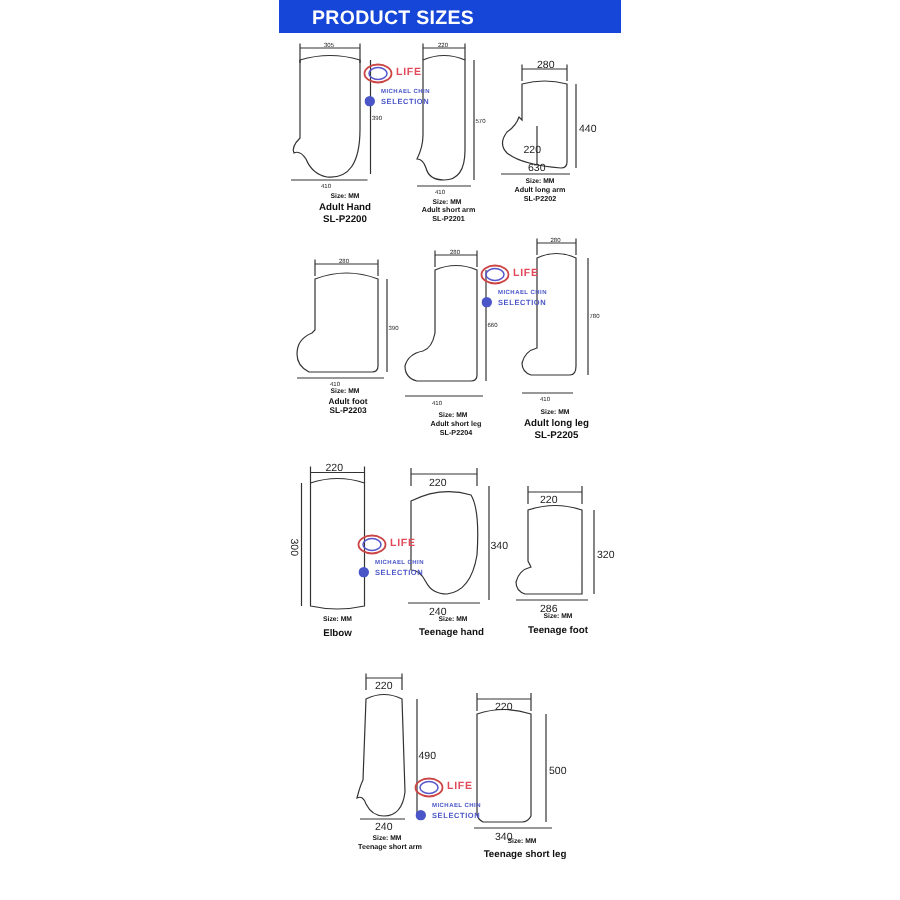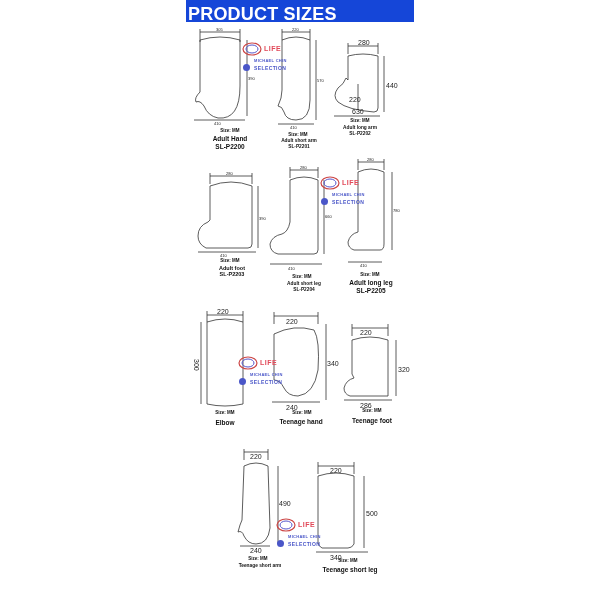--- a/index.html
+++ b/index.html
@@ -1,18 +1,18 @@
 <!DOCTYPE html>
 <html><head>
 <meta charset="utf-8">
 <style>
   html,body{margin:0;padding:0;background:#ffffff;}
   body{width:600px;height:600px;position:relative;overflow:hidden;font-family:"Liberation Sans",sans-serif;color:#111;}
   .banner{position:absolute;left:186px;top:0;width:228px;height:22px;background:#1546d8;}
-  .banner span{position:absolute;left:2px;top:4px;color:#fff;font-weight:bold;font-size:18px;letter-spacing:0.2px;}
+  .banner span{position:absolute;left:22px;top:4px;color:#fff;font-weight:bold;font-size:13px;letter-spacing:0.2px;}
   .item{position:absolute;}
   .item svg{position:absolute;left:0;top:0;overflow:visible;}
   .size{position:absolute;font-size:4.5px;font-weight:bold;text-align:center;white-space:nowrap;}
   .name{position:absolute;font-size:6.5px;font-weight:bold;text-align:center;white-space:nowrap;line-height:8px;}
   .name.small{font-size:4.8px;line-height:6px;}
   .dim{font-family:"Liberation Sans",sans-serif;font-size:7px;fill:#222;}
   .dim.sm{font-size:4px;}
   .wm{position:absolute;pointer-events:none;}
   .wm .life{position:absolute;color:#e24a5a;font-weight:bold;font-size:7px;letter-spacing:0.5px;}
   .wm .mc{position:absolute;color:#4a56c8;font-size:4px;font-weight:bold;letter-spacing:0.3px;}

